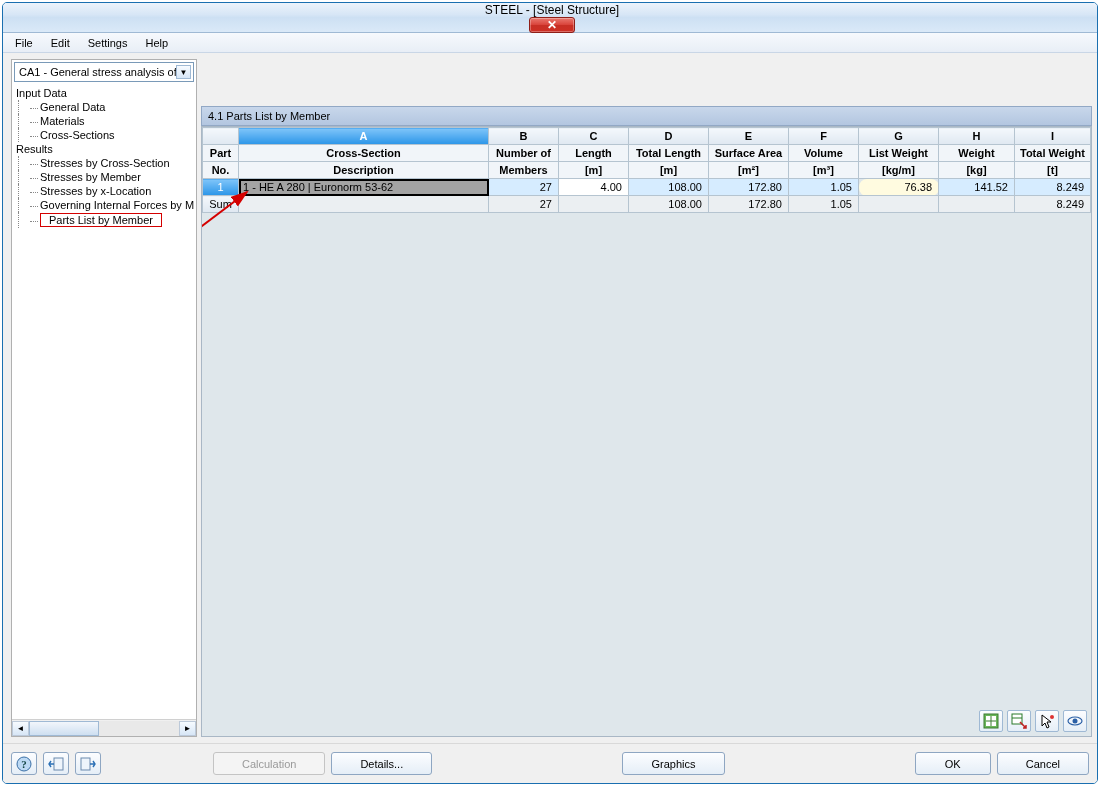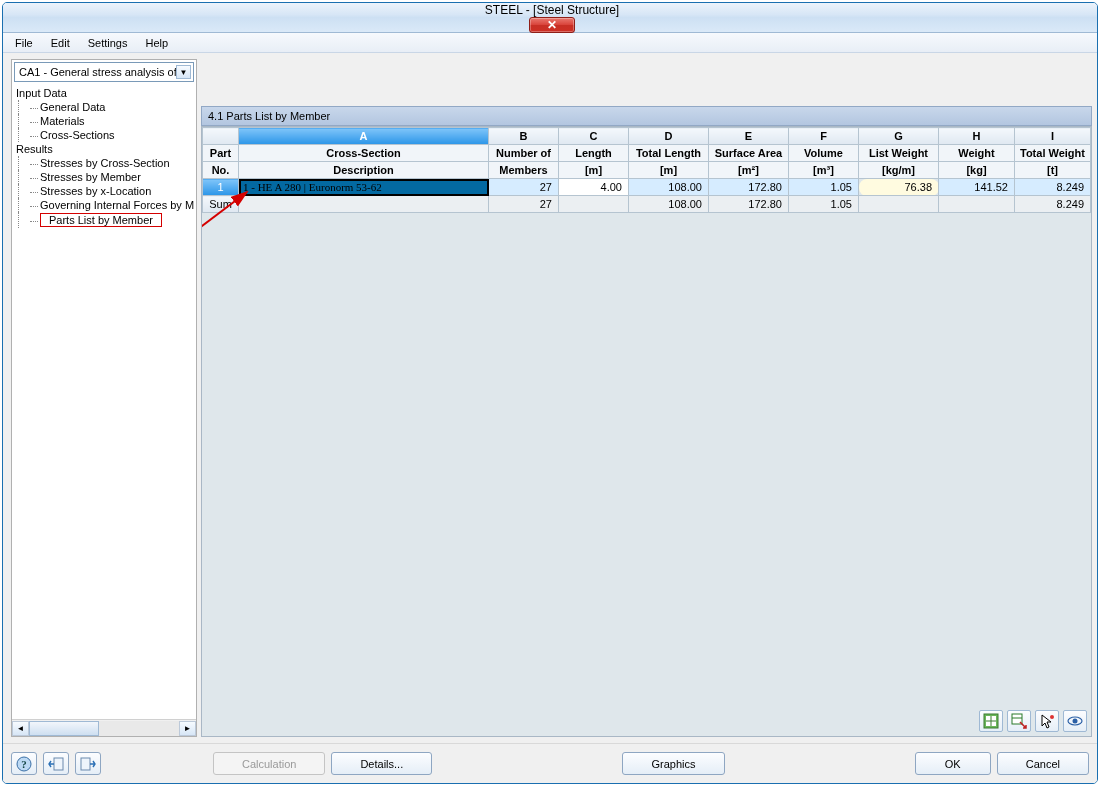--- a/index.html
+++ b/index.html
@@ -196,22 +196,22 @@
     background: linear-gradient(to bottom,#f4f8fc,#dfe8f1);
     width: 36px;
   }
   .gridtable td.alignR { text-align: right; padding-right: 6px;}
   .gridtable td.alignL { text-align: left; padding-left: 4px;}
   .gridtable td.bgblue { background: #d6ecff; }
   .gridtable td.bgwhite { background: #fff; }
   .gridtable td.bgyellow { background: #fffbe0; border-radius: 8px; }
   .gridtable .sumcell { background: #ebeff2; }
   .selcell {
-    background: #0369a1;
-    outline: 2px solid #000; outline-offset: -2px; font-family: Liberation Serif, serif;
+    background: #a3a3a3;
+    outline: 2px solid #000; outline-offset: -2px;
   }
   .selrowhdr {
     background: linear-gradient(to bottom,#7fc5f9,#2b95e8) !important;
     color: #fff;
   }
 
   .grid-toolbar {
     position: absolute;
     right: 4px; bottom: 4px;
     display: flex;

